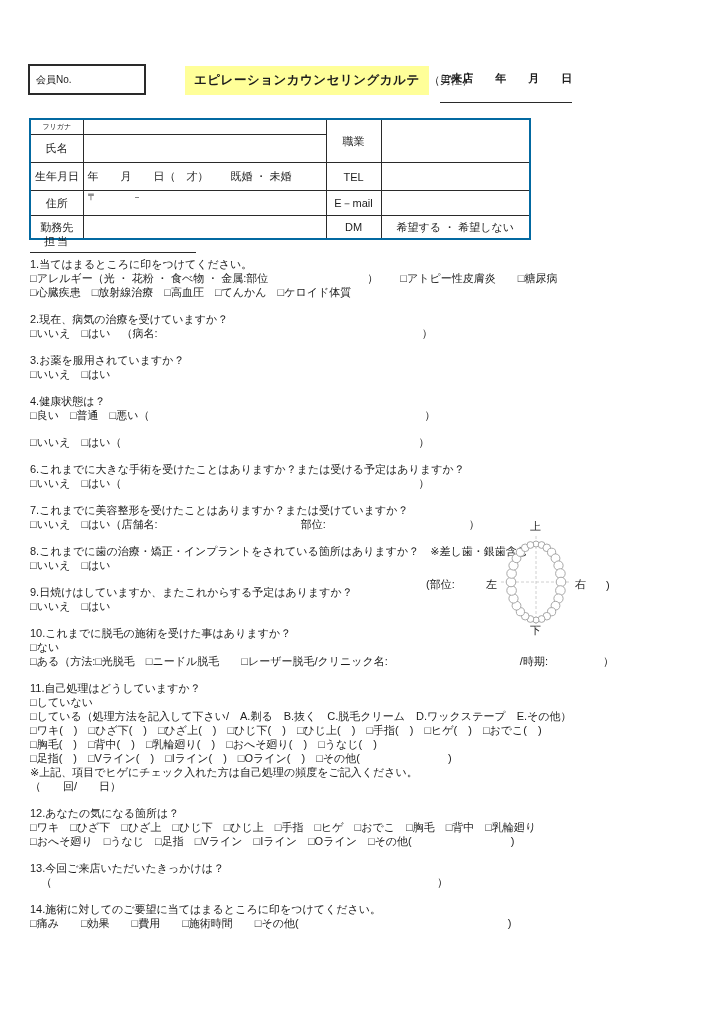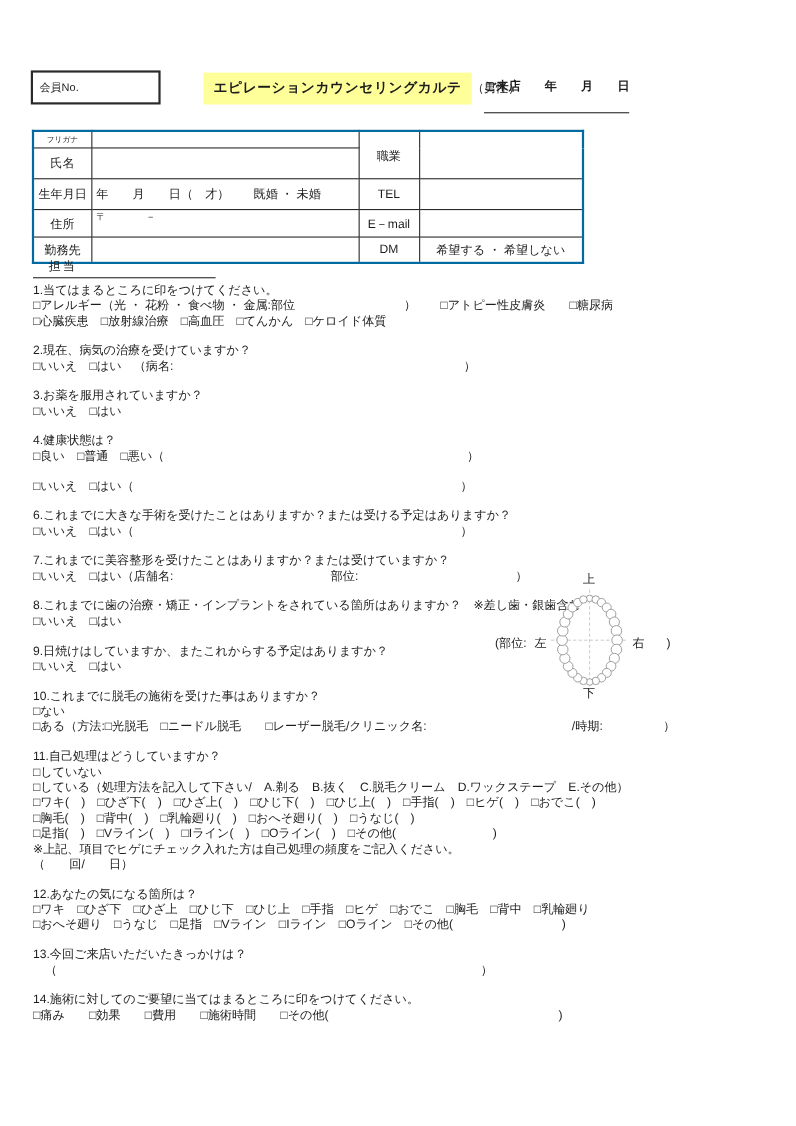--- a/index.html
+++ b/index.html
@@ -52,21 +52,21 @@
     font-size:11px; line-height:14px;
   }
   .question{ margin:0 0 13px 0; }
   .q-title, .q-line{ white-space:pre; }
   
   .teeth{
     position:absolute; left:420px; top:513px; width:250px; height:146px;
     font-size:11px;
   }
   .teeth span{ position:absolute; white-space:pre; }
-  .teeth .t-region{ left:6px;  top:64px;margin-left:24px; }
+  .teeth .t-region{ left:6px;  top:64px; }
   .teeth .t-left  { left:66px; top:64px; }
   .teeth .t-right { left:155px;top:64px; }
   .teeth .t-close { left:186px;top:66px; }
   .teeth .t-top   { left:110px;top:6px;  }
   .teeth .t-bottom{ left:110px;top:110px;}
   .teeth svg{ position:absolute; left:71px; top:19px; }
   .teeth .guides line{ stroke:#c4c4c4; stroke-width:0.8; stroke-dasharray:3,2; }
   .teeth #teeth-ring circle{ fill:#ffffff; stroke:#9e9e9e; stroke-width:0.9; }
 </style>
 </head>

